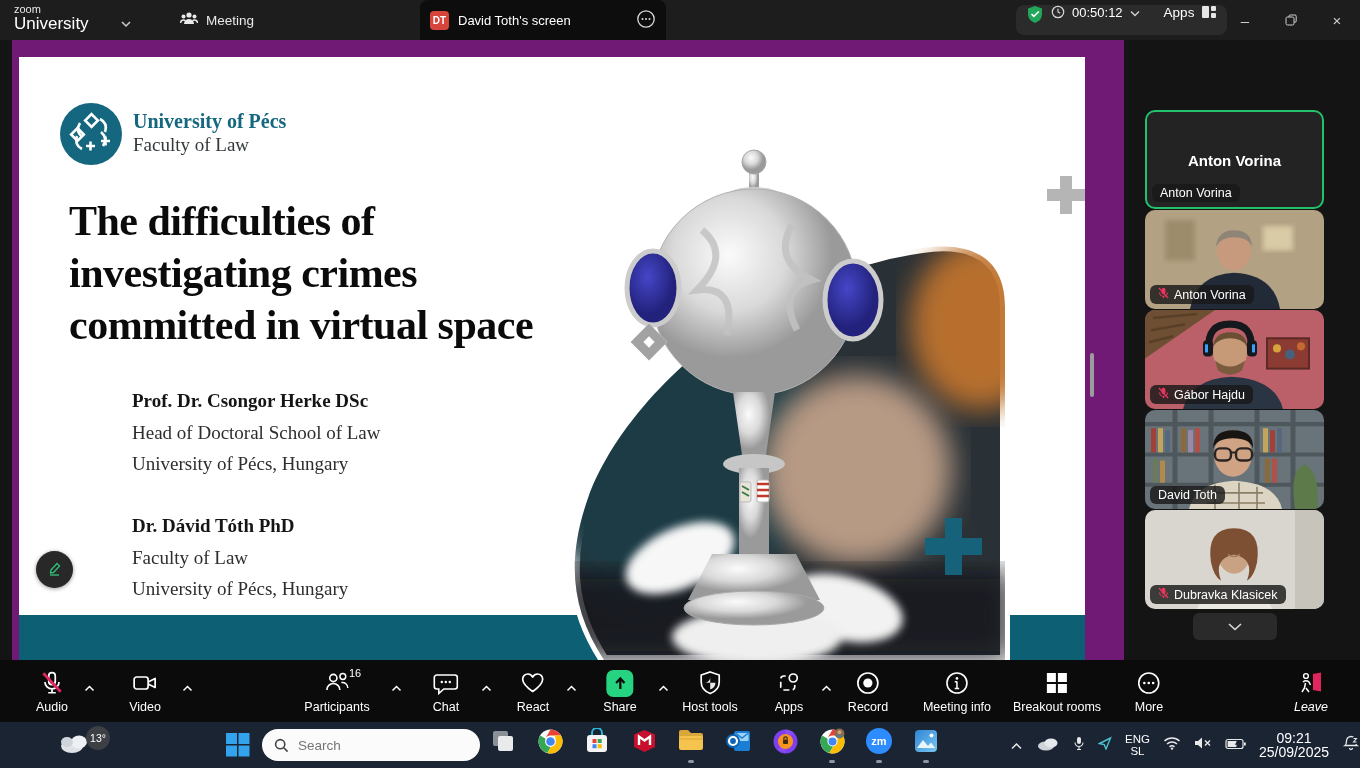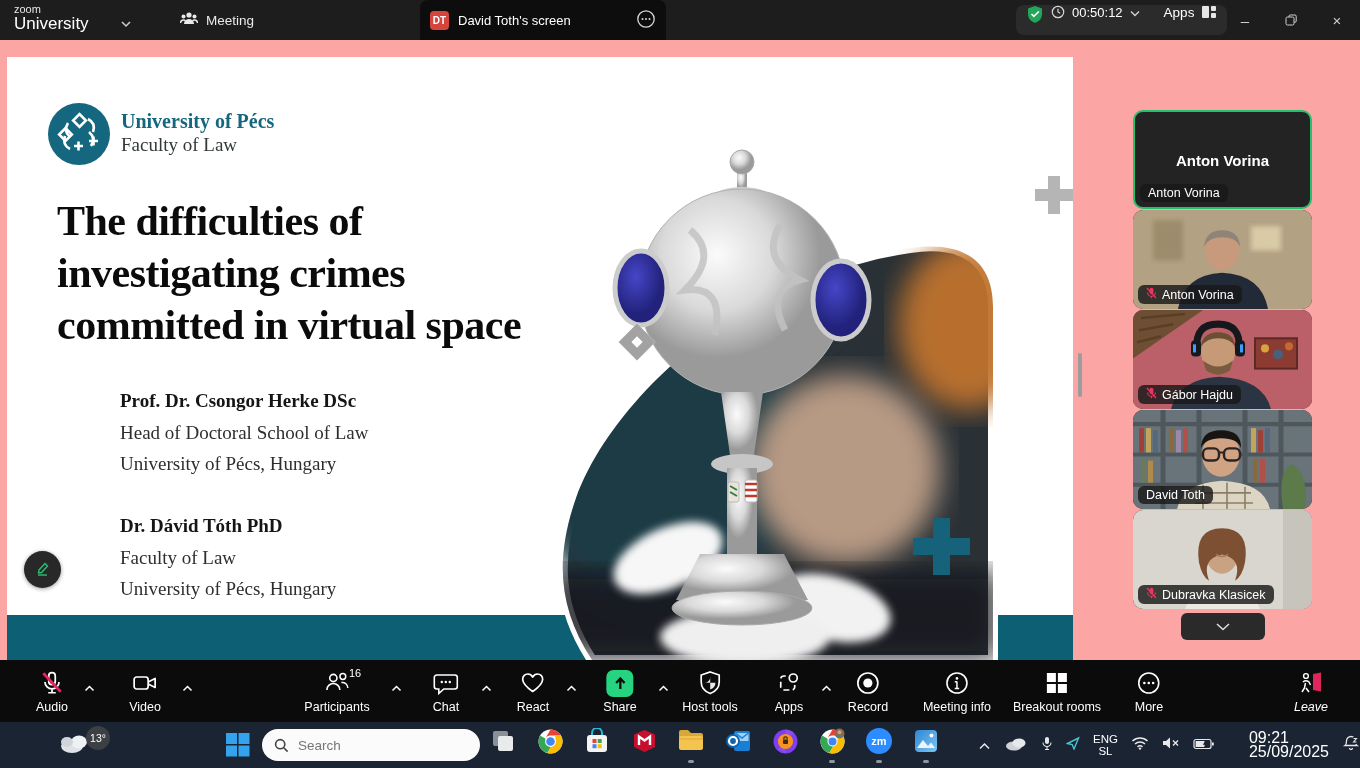--- a/index.html
+++ b/index.html
@@ -16,21 +16,21 @@
   .tab-meeting { position:absolute; left:170px; top:0; height:40px; display:flex; align-items:center; gap:8px; color:#e9e9e9; font-size:13.5px; padding:0 10px; }
   .tab-share { position:absolute; left:420px; top:0; width:246px; height:40px; background:#0d0d0d; border-radius:8px 8px 0 0; display:flex; align-items:center; gap:9px; padding:0 10px; color:#fff; font-size:13px; }
   .dt-badge { width:19px; height:19px; border-radius:4px; background:#d5453b; color:#fff; font-size:10px; font-weight:bold; display:flex; align-items:center; justify-content:center; }
   .tab-share .lbl { flex:1; white-space:nowrap; overflow:hidden; }
   .timer-pill { position:absolute; left:1016px; top:5px; height:30px; background:#2b2b2b; border-radius:8px; display:flex; gap:7px; padding:0 10px; color:#fff; font-size:13px; }
   .view-sep { width:10px; }
   .winbtns { position:absolute; right:0; top:0; height:40px; display:flex; }
   .winbtn { width:46px; height:40px; display:flex; align-items:center; justify-content:center; color:#cfcfcf; font-size:15px; }
 
   
-  .content { position:absolute; left:0; top:40px; width:1360px; height:620px; background:#fca5a5; }
+  .content { position:absolute; left:12px; top:40px; width:1112px; height:620px; background:#701a75; }
 
   .slide { position:absolute; left:7px; top:17px; width:1066px; height:603px; background:#ffffff; overflow:hidden; }
   .slide-band { position:absolute; left:0; top:558px; width:1066px; height:45px; background:#0d5f73; }
   .logo-circle { position:absolute; left:41px; top:46px; width:62px; height:62px; border-radius:50%; background:#14677e; }
   .logo-text { position:absolute; left:114px; top:53px; font-family:"Liberation Serif", serif; }
   .logo-text .t1 { color:#14677e; font-weight:bold; font-size:20px; line-height:23px; }
   .logo-text .t2 { color:#33393b; font-size:19px; line-height:23px; }
   .slide-title { position:absolute; left:50px; top:138px; font-family:"Liberation Serif", serif; font-weight:bold; color:#0b0b0b; font-size:42px; line-height:52px; letter-spacing:-0.5px; }
   .diamond { position:absolute; left:617px; top:272px; width:26px; height:26px; border:9px solid #a2a2a2; transform:rotate(45deg); background:#fff; }
   .authors { position:absolute; left:113px; font-family:"Liberation Serif", serif; font-size:19px; color:#2e2e2e; line-height:31.5px; }
@@ -69,21 +69,21 @@
   .weather { position:absolute; left:58px; top:6px; width:56px; height:34px; }
   .wbadge { position:absolute; left:28px; top:-2px; background:#3c3f44; color:#fff; border-radius:50%; width:24px; height:24px; font-size:10.5px; display:flex; align-items:center; justify-content:center; }
   .startbtn { position:absolute; left:225px; top:10px; }
   .search-pill { position:absolute; left:262px; top:7px; width:218px; height:32px; border-radius:16px; background:#fbfbfb; display:flex; align-items:center; gap:9px; padding:0 12px; }
   .search-pill input { border:none; outline:none; background:transparent; font-size:13.5px; color:#333; width:150px; font-family:"Liberation Sans", sans-serif; }
   .tk-icons { position:absolute; left:488px; top:6px; display:flex; gap:17px; }
   .tk { position:relative; width:30px; height:34px; display:flex; align-items:flex-start; justify-content:center; }
   .rundot { position:absolute; left:12px; bottom:-1px; width:6px; height:3px; border-radius:2px; background:#8d97a3; }
   .tray { position:absolute; right:0; top:0; height:46px; display:flex; align-items:center; gap:13px; color:#fff; }
   .lang { font-size:11.5px; line-height:12px; text-align:center; }
-  .clock { font-size:16px; line-height:14px; text-align:left;margin-left:22px; }
+  .clock { font-size:14px; line-height:14px; text-align:center; }
   .zmicon { width:26px; height:26px; border-radius:50%; background:#2d8cff; color:#fff; font-size:11px; font-weight:bold; display:flex; align-items:center; justify-content:center; }
 </style>
 </head>
 <body>
 
 <div class="screen">
 
   <div class="topbar">
     <div class="brand">
       <div class="z">zoom</div>

